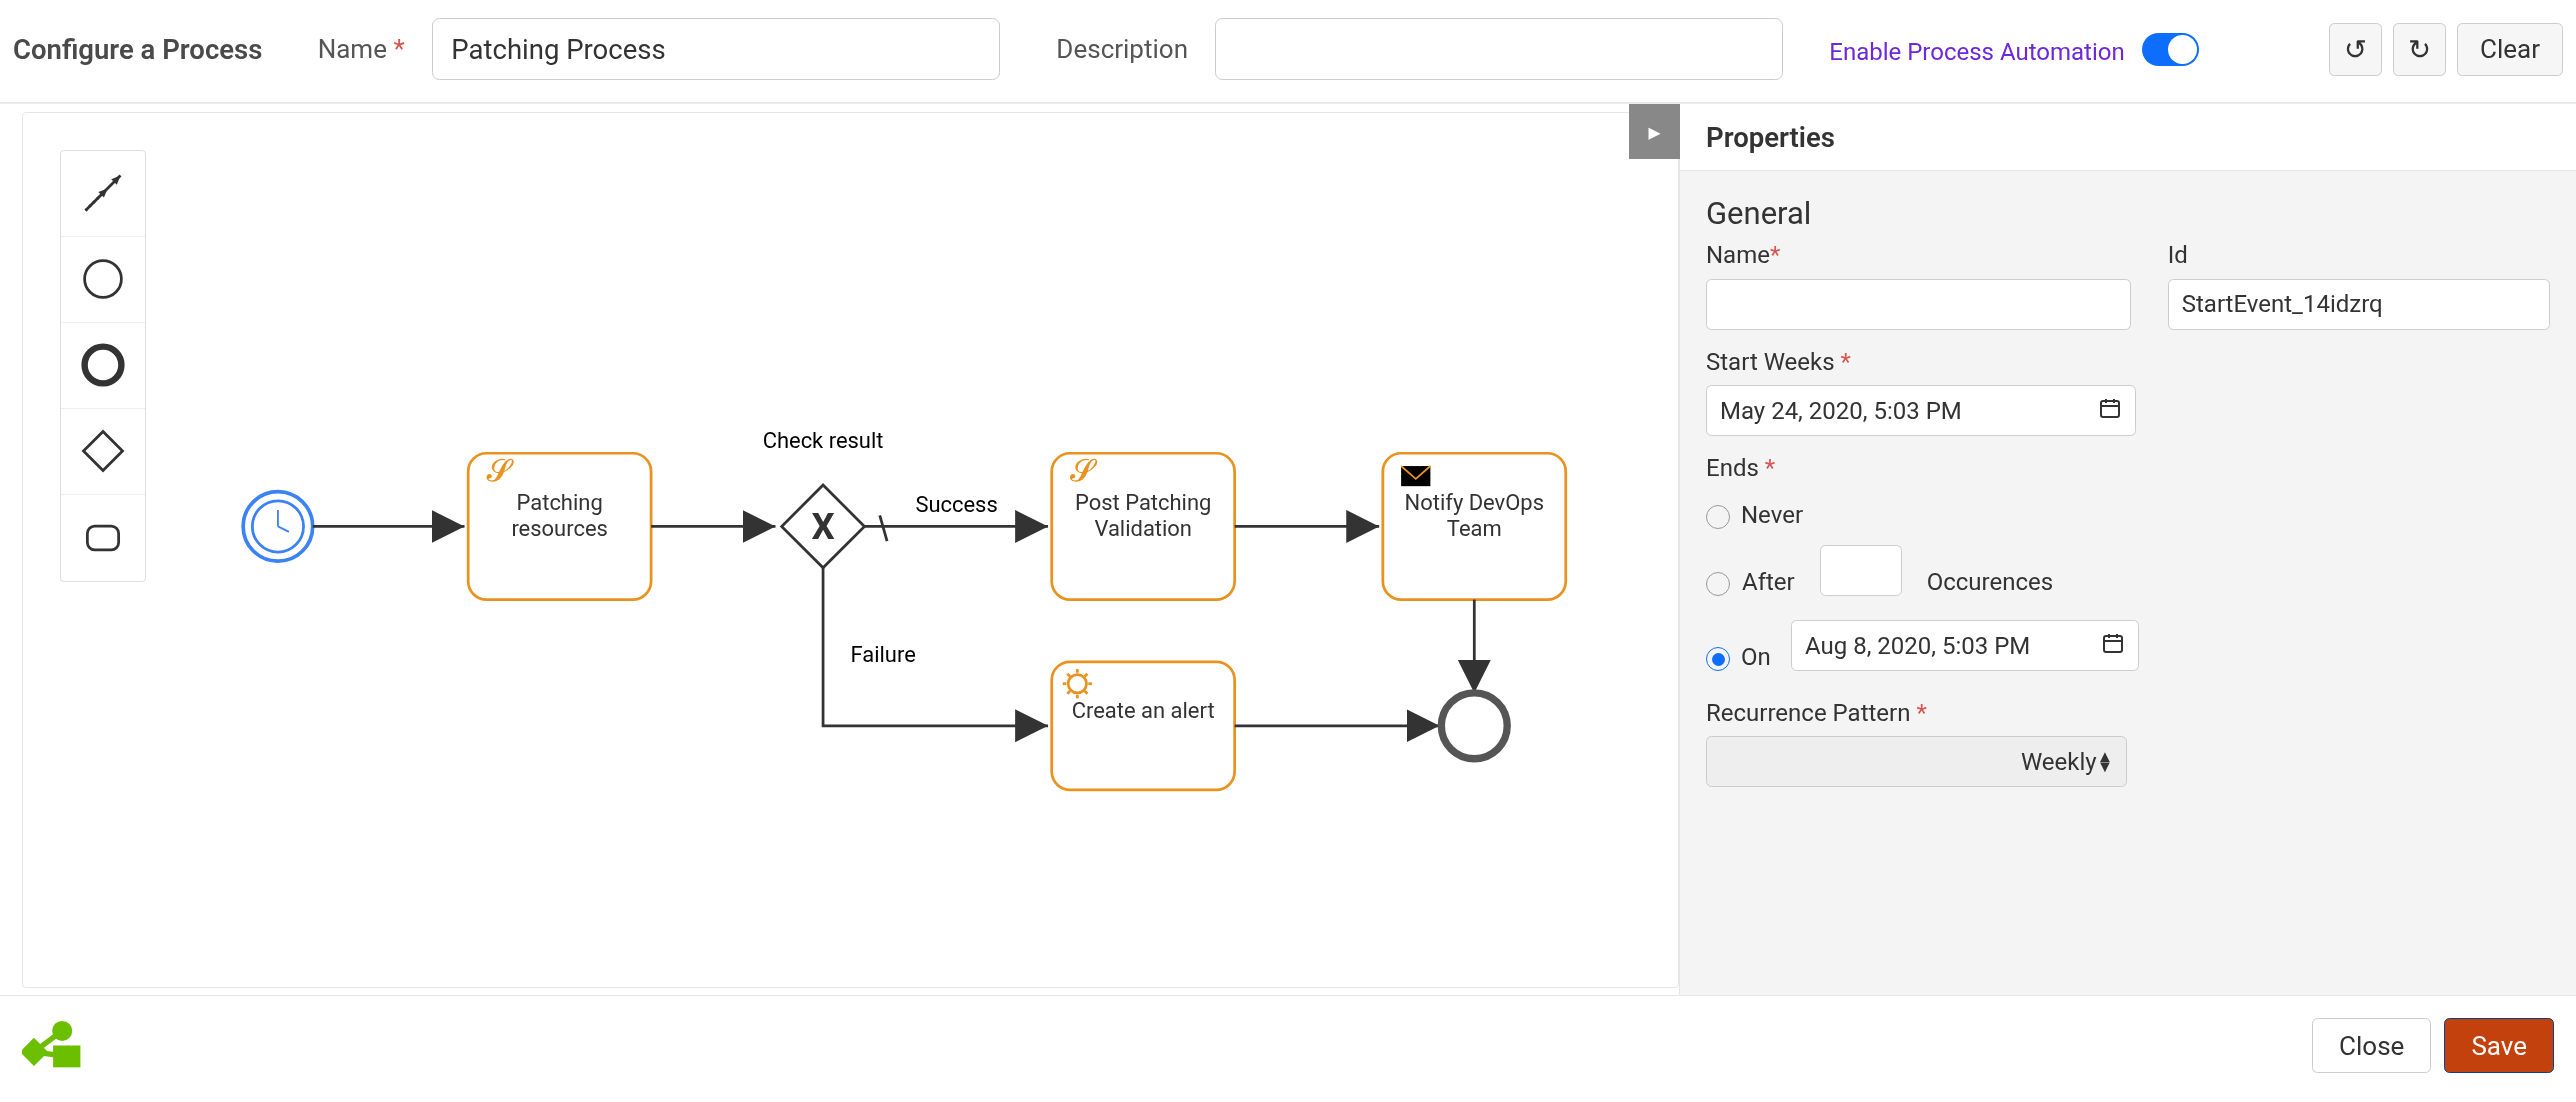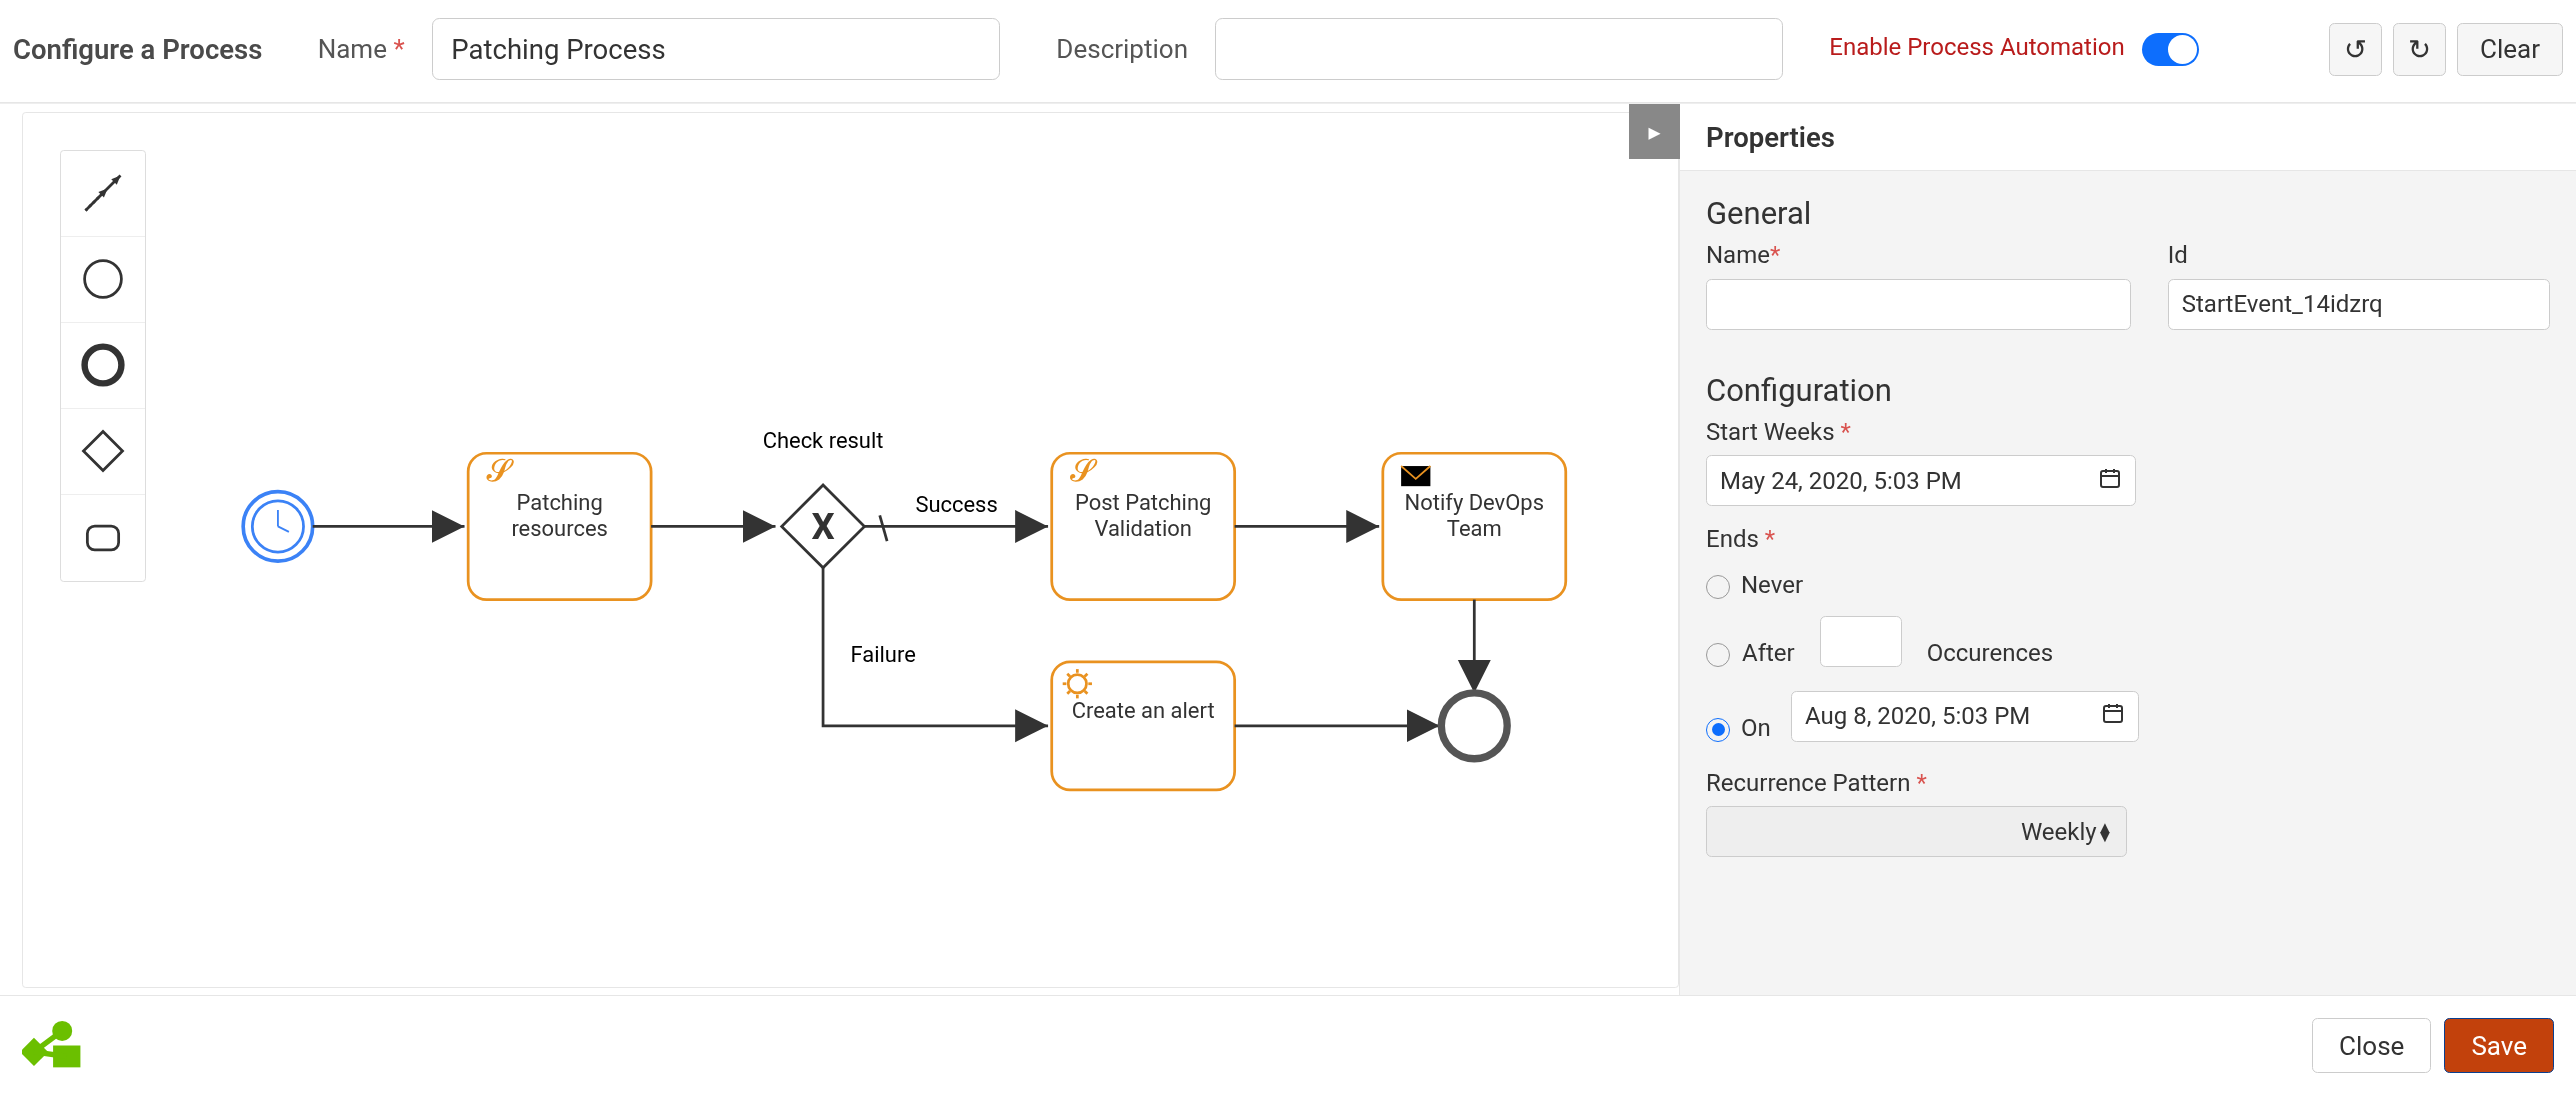--- a/index.html
+++ b/index.html
@@ -4,21 +4,21 @@
 <style>
   * { box-sizing: border-box; font-family: -apple-system, BlinkMacSystemFont, "Segoe UI", Roboto, Helvetica, Arial, sans-serif; }
   html, body { margin:0; padding:0; width:2576px; height:1102px; background:#fff; color:#333; font-size:24px; }
   .topbar { display:flex; align-items:center; padding:18.3px 13px 22px 13px; gap:18.3px; border-bottom:0.9px solid #e6e6e6; }
   .topbar .title { font-weight:600; color:#4a4a4a; font-size:27.5px; margin-right:37px; }
   .topbar label { color:#555; font-size:26px; margin-right:9.2px; }
   .req { color:#d9534f; }
   .name-input, .desc-input { height:62px; border:0.9px solid #ccc; border-radius:7.3px; padding:0 18.3px; font-size:27.5px; color:#333; }
   .name-input { width:568px; }
   .desc-input { width:568px; }
-  .automation-wrap { display:flex; align-items:flex-start; gap:17px; margin-left:27.5px; color:#b91c1c; }
+  .automation-wrap { display:flex; align-items:flex-end; gap:17px; margin-left:27.5px; color:#6d28d9; }
   .toggle { position:relative; width:57px; height:33px; background:#0d6efd; border-radius:16.5px; }
   .toggle .knob { position:absolute; right:1.8px; top:1.8px; width:29px; height:29px; background:#fff; border-radius:50%; }
   .top-actions { margin-left:auto; display:flex; gap:11px; }
   .icon-btn { width:53px; height:53px; border:0.9px solid #ccc; background:#f6f6f6; border-radius:5.5px; display:flex; align-items:center; justify-content:center; font-size:27.5px; color:#333; cursor:pointer; }
   .clear-btn { height:53px; padding:0 22px; border:0.9px solid #ccc; background:#f6f6f6; border-radius:5.5px; font-size:26px; color:#333; cursor:pointer; }
 
   .main { display:flex; height:893px; border-top:0.9px solid #eee; border-bottom:0.9px solid #e6e6e6; }
   .canvas-wrap { flex:1; position:relative; margin:7.3px 0 7.3px 22px; border:0.9px solid #e6e6e6; border-radius:3.7px; background:#fff; }
   .palette { position:absolute; top:37px; left:37px; width:86px; border:0.9px solid #ddd; border-radius:3.7px; background:#fff; }
   .palette .tool { height:86px; display:flex; align-items:center; justify-content:center; border-bottom:0.9px solid #eee; cursor:pointer; }
@@ -224,21 +224,20 @@
       <div class="field">
         <div class="field-label"><span>Name</span><span class="req">*</span></div>
         <input class="text-input" value="" style="">
       </div>
       <div class="field" style="flex:0.9">
         <div class="field-label">Id</div>
         <input class="text-input" value="StartEvent_14idzrq" style="">
       </div>
     </div>
 
-    <div class="section-title">Configuration</div>
 
     <div style="padding:0 26px 18.3px 26px;">
       <div class="field-label"><span>Start Weeks</span> <span class="req">*</span></div>
       <div class="date-input">
         <span>May 24, 2020, 5:03 PM</span>
         <span>
           <svg width="24" height="24" viewBox="0 0 24 24">
               <rect x="3" y="5" width="18" height="16" rx="2" fill="none" stroke="#333" stroke-width="2"></rect>
               <line x1="3" y1="10" x2="21" y2="10" stroke="#333" stroke-width="2"></line>
               <line x1="8" y1="3" x2="8" y2="7" stroke="#333" stroke-width="2"></line>

